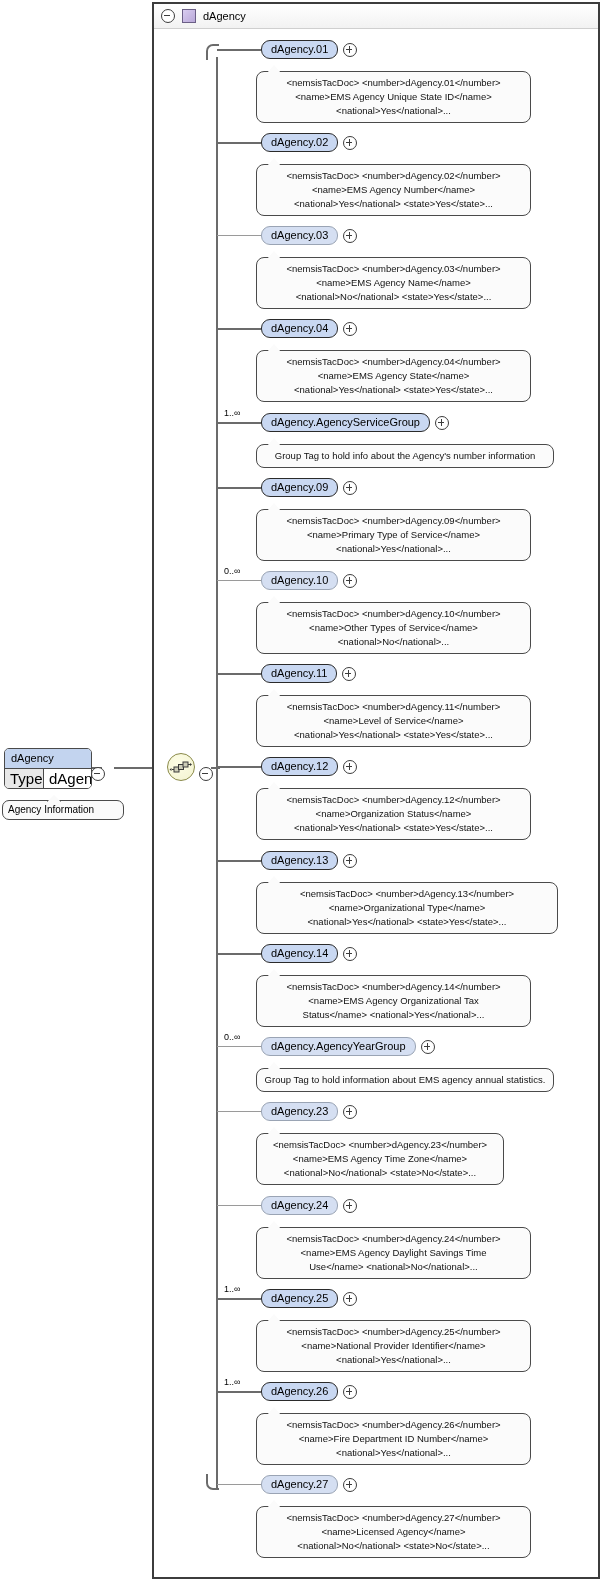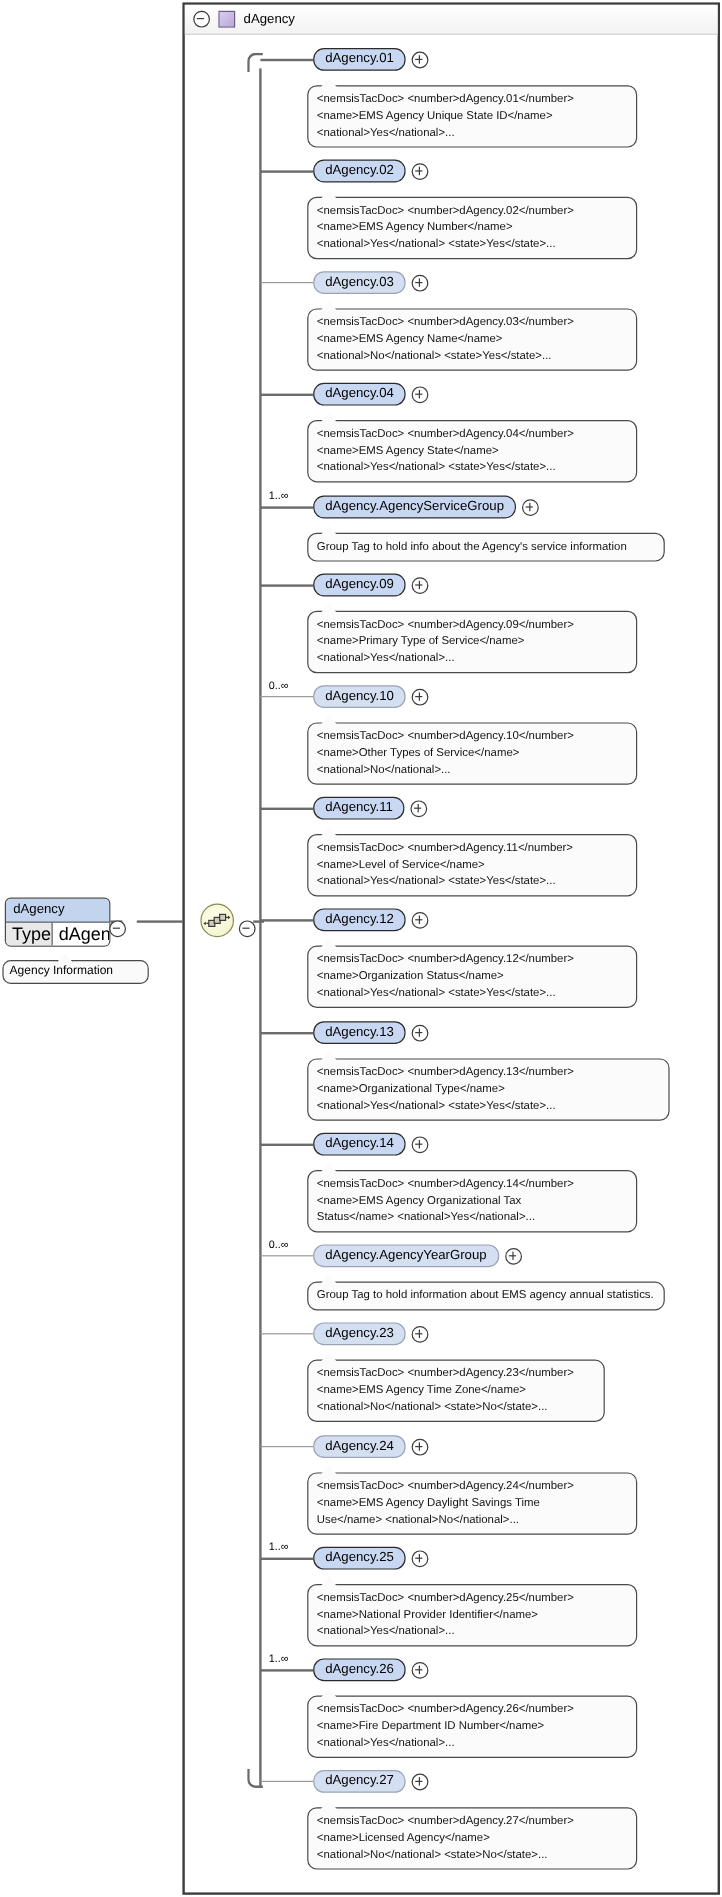--- a/index.html
+++ b/index.html
@@ -111,21 +111,21 @@
   
   .anno{
     position:absolute;border:1px solid #4a4a4a;border-radius:8px;
     background:#fbfbfb;font-size:9.5px;line-height:14px;color:#111;
     padding:4px 7px;box-sizing:border-box;
   }
   .anno .tick{
     position:absolute;left:10px;top:-7px;width:14px;height:8px;
     background:#fbfbfb;clip-path:polygon(0 100%,50% 0,100% 100%);
   }
-  .anno-line{white-space:nowrap;}
+  .anno-line{white-space:nowrap;text-align:center;}
 </style>
 </head>
 <body>
 
 <div id="root-node">
   <div class="rn-title">dAgency</div>
   <div class="rn-row">
     <div class="rn-key">Type</div>
     <div class="rn-val">dAgency</div>
   </div>
@@ -219,21 +219,21 @@
       <div class="anno-line">&lt;national&gt;Yes&lt;/national&gt; &lt;state&gt;Yes&lt;/state&gt;...</div>
     </div>
     <div class="stub" style="left: 217px; top: 422px; width: 44px;"></div>
     <div class="occ" style="left: 224px; top: 408px;">1..∞</div>
     <div class="node" style="left: 261px; top: 413px;">
       <div class="pill">dAgency.AgencyServiceGroup</div>
       <span class="circ plus"></span>
     </div>
     <div class="anno" style="left: 256px; top: 444px; width: 298px;">
       <div class="tick"></div>
-      <div class="anno-line">Group Tag to hold info about the Agency's service information</div>
+      <div class="anno-line">Group Tag to hold info about the Agency's number information</div>
     </div>
     <div class="stub" style="left: 217px; top: 487px; width: 44px;"></div>
     <div class="node" style="left: 261px; top: 478px;">
       <div class="pill">dAgency.09</div>
       <span class="circ plus"></span>
     </div>
     <div class="anno" style="left: 256px; top: 509px; width: 275px;">
       <div class="tick"></div>
       <div class="anno-line">&lt;nemsisTacDoc&gt; &lt;number&gt;dAgency.09&lt;/number&gt;</div>
       <div class="anno-line">&lt;name&gt;Primary Type of Service&lt;/name&gt;</div>

